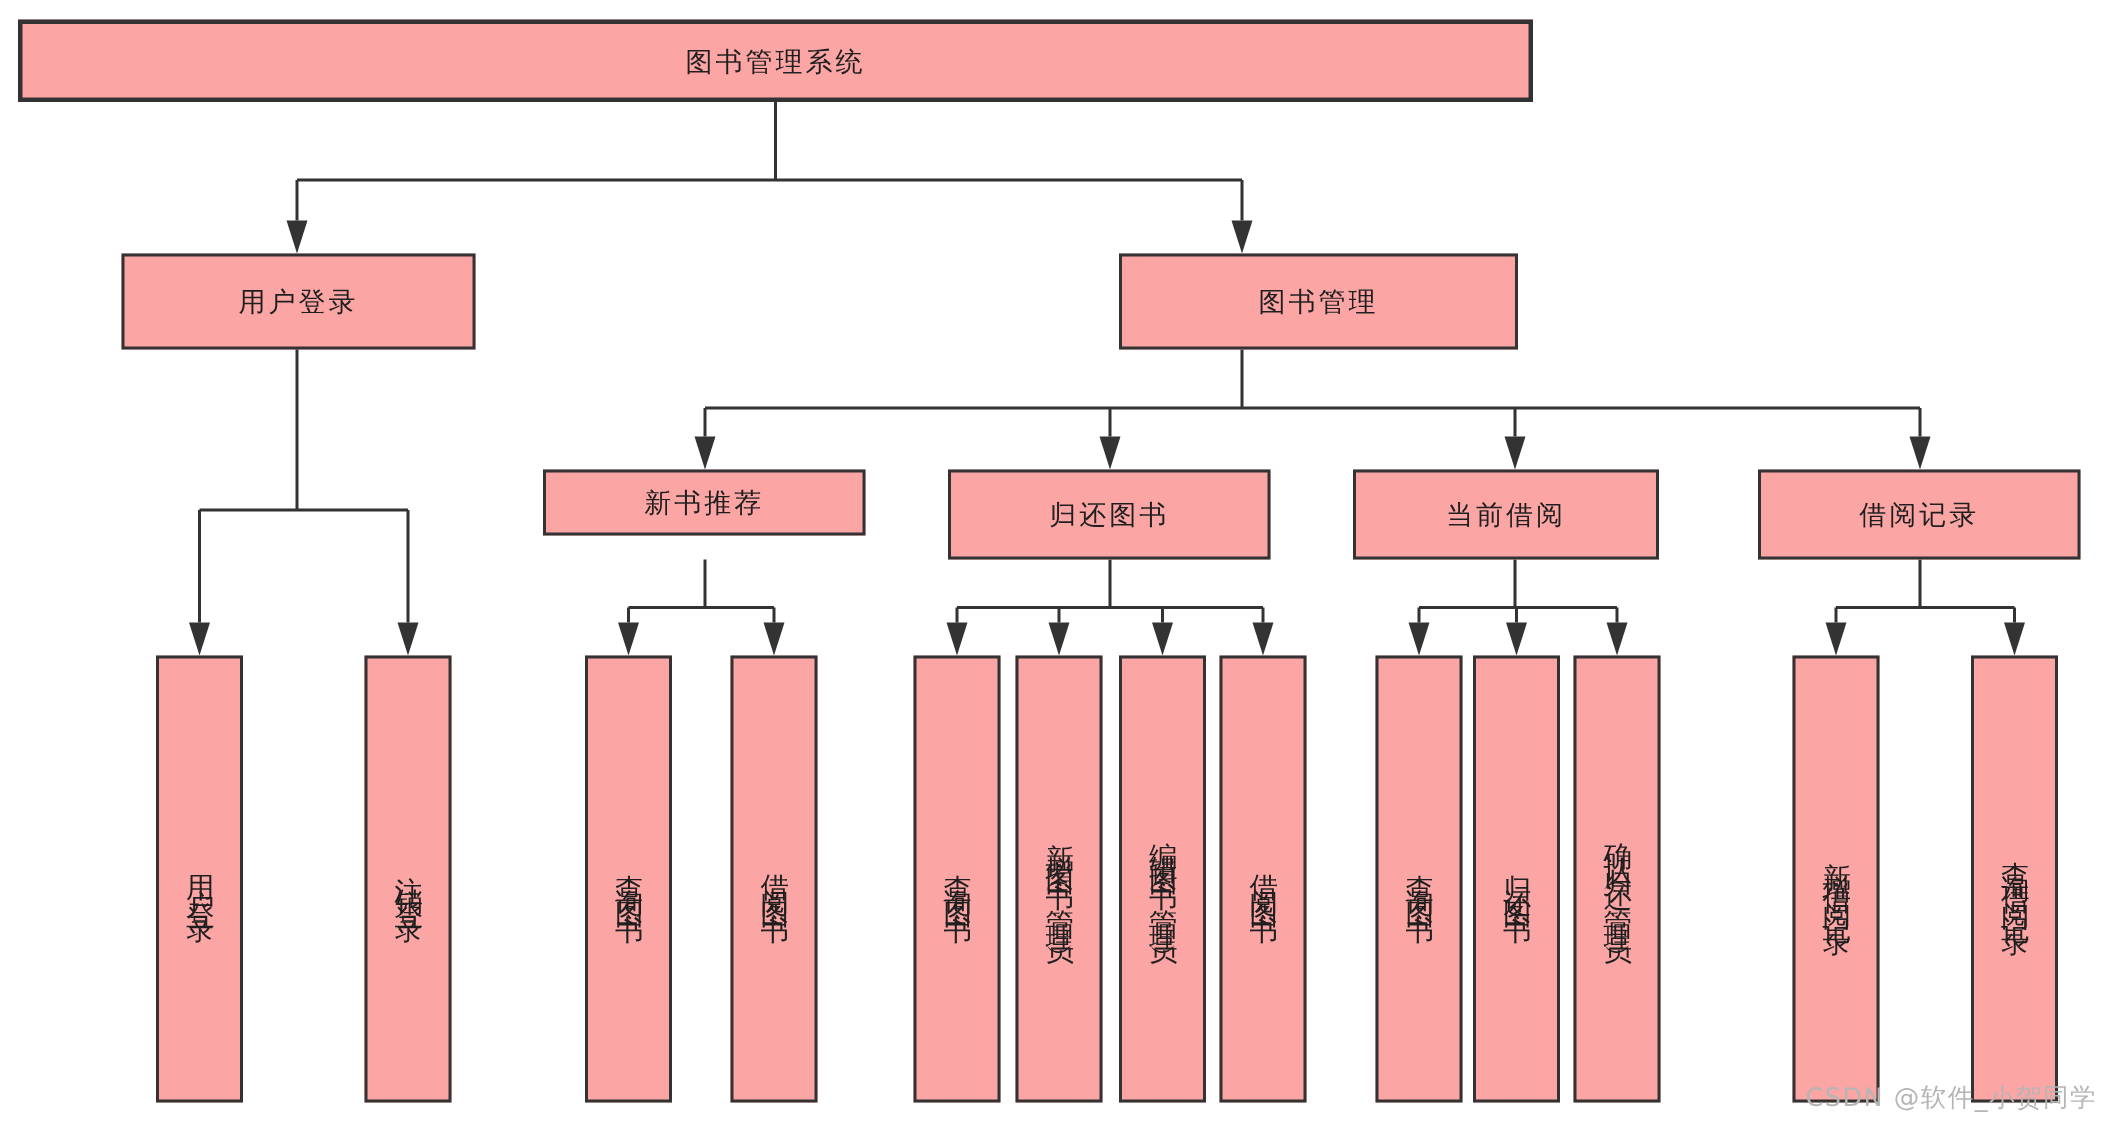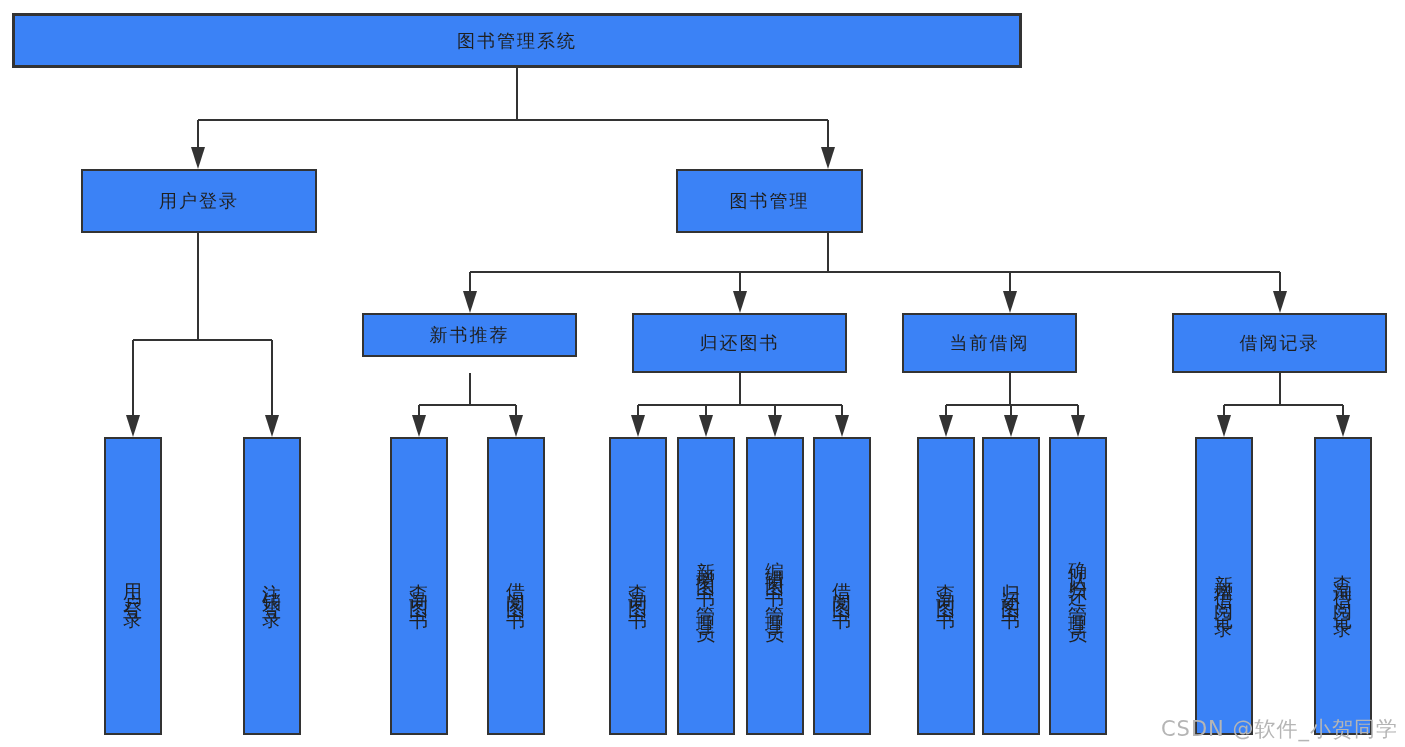--- a/index.html
+++ b/index.html
@@ -4,34 +4,34 @@
 <style>
   html,body{margin:0;padding:0;background:#ffffff;}
   .stage{
     position:relative;width:1405px;height:747px;background:#ffffff;
     font-family:"DejaVu Sans","Liberation Sans",sans-serif;
     overflow:hidden;
   }
   .wires{position:absolute;left:0;top:0;z-index:1;}
   .box{
     position:absolute;box-sizing:border-box;z-index:2;
-    border:2px solid #333333;background:#3b82f6;color:#1f1f1f;
+    border:2px solid #333333;background:#fca5a5;color:#1f1f1f;
     display:flex;align-items:center;justify-content:center;
   }
   .box.root{border-width:3px;}
   .hlabel{font-size:18px;letter-spacing:2px;white-space:nowrap;}
   .leaf{top:437px;width:58px;height:298px;}
   .vlabel{
     writing-mode:vertical-rl;
     font-size:19px;letter-spacing:9px;line-height:1;
     white-space:nowrap;
   }
   .watermark{
     position:absolute;right:7px;bottom:4px;z-index:5;
-    font-size:21px;letter-spacing:1px;color:#b5b5b5;
+    font-size:17px;letter-spacing:1px;color:#b5b5b5;
   }
 </style>
 </head>
 <body>
 
 <div class="stage">
 
   <svg class="wires" width="1405" height="747" viewBox="0 0 1405 747">
     <g stroke="#333333" stroke-width="2" fill="none">
 
@@ -72,31 +72,31 @@
     </g>
   </svg>
 
   <div class="box root" style="left:12px;top:13px;width:1010px;height:55px">
     <span class="hlabel">图书管理系统</span>
   </div>
 
   <div class="box" style="left:81px;top:169px;width:236px;height:64px">
     <span class="hlabel">用户登录</span>
   </div>
-  <div class="box" style="left:676px;top:169px;width:187px;height:64px">
+  <div class="box" style="left:746px;top:169px;width:266px;height:64px">
     <span class="hlabel">图书管理</span>
   </div>
 
   <div class="box" style="left:362px;top:313px;width:215px;height:44px">
     <span class="hlabel">新书推荐</span>
   </div>
   <div class="box" style="left:632px;top:313px;width:215px;height:60px">
     <span class="hlabel">归还图书</span>
   </div>
-  <div class="box" style="left:902px;top:313px;width:175px;height:60px">
+  <div class="box" style="left:902px;top:313px;width:204px;height:60px">
     <span class="hlabel">当前借阅</span>
   </div>
   <div class="box" style="left:1172px;top:313px;width:215px;height:60px">
     <span class="hlabel">借阅记录</span>
   </div>
 
   <div class="box leaf" style="left:104px">
     <span class="vlabel">用户登录</span>
   </div>
   <div class="box leaf" style="left:243px">

